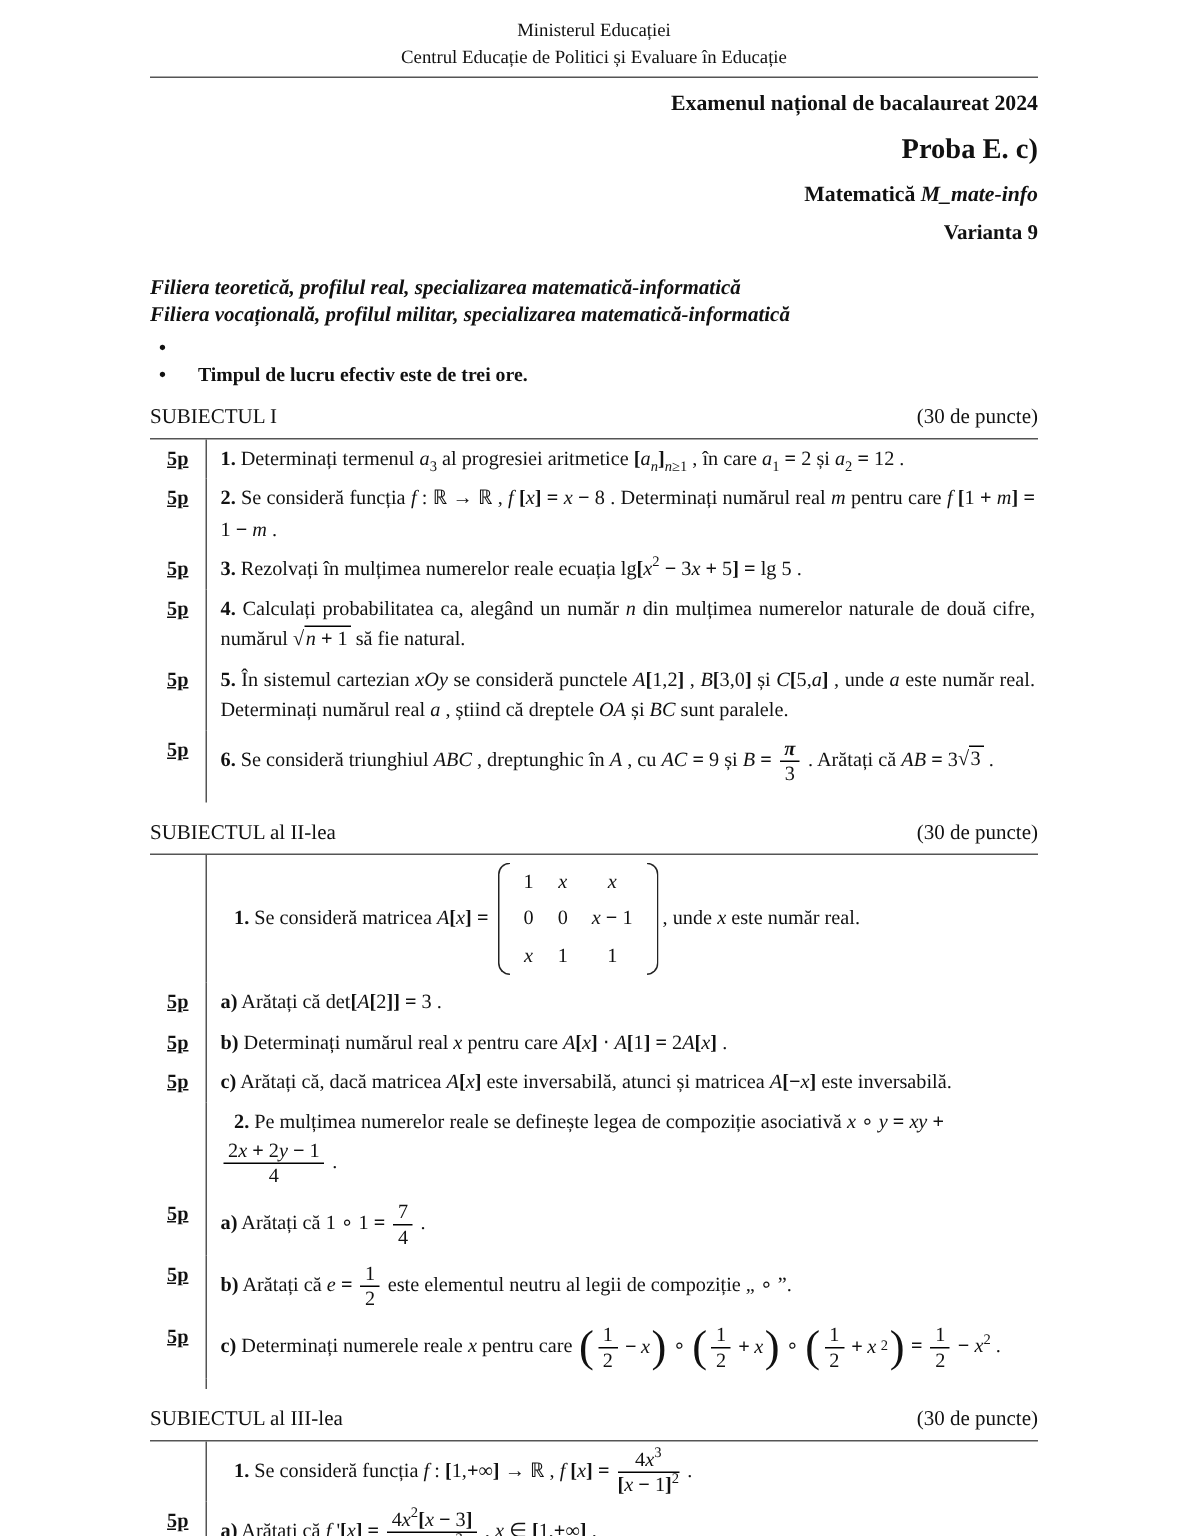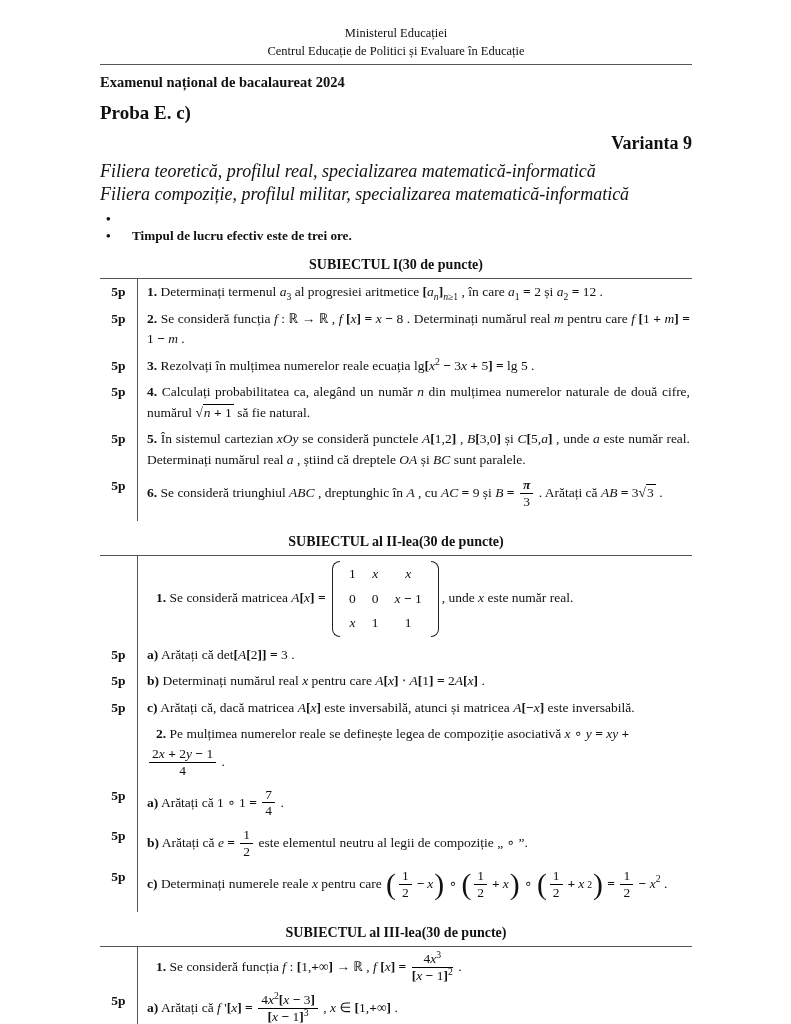--- a/index.html
+++ b/index.html
@@ -1,43 +1,43 @@
 <!DOCTYPE html>
 <html><head>
 <meta charset="utf-8">
 <style>
   html,body{margin:0;padding:0;background:#fff;}
   body{width:791px;height:1024px;overflow:hidden;color:#111;
        font-family:"Liberation Serif", serif;}
-  .page{box-sizing:border-box;width:791px;height:1024px;padding:25px 99px 0 100px;}
+  .page{box-sizing:border-box;width:791px;height:1024px;padding:12px 99px 0 100px;}
 
   
   .hdr{text-align:center;font-size:12.5px;line-height:1.4;}
   .hrule{border:none;border-top:1.5px solid #555;margin:4px 0 0 0;}
 
   
-  .titleblock{text-align:left;font-weight:bold;}
+  .titleblock{text-align:right;font-weight:bold;}
   .t1{font-size:14.5px;margin-top:9px;}
   .t2{font-size:19px;margin-top:11px;}
   .t3{font-size:14.5px;margin-top:11px;}
-  .variant{text-align:right;font-weight:bold;font-size:18px;margin-top:9px;}
-
-  .filiera{font-weight:normal;font-style:italic;font-size:18px;line-height:1.3;margin-top:6px;}
+  .variant{text-align:right;font-weight:bold;font-size:14px;margin-top:9px;}
+
+  .filiera{font-weight:bold;font-style:italic;font-size:14px;line-height:1.3;margin-top:20px;}
   .filiera div{margin:0;}
   .bullets{margin-top:3px;font-weight:bold;font-size:13.2px;}
   .bullet-row{display:flex;line-height:1.3;}
   .bullet-mark{width:26px;text-align:left;padding-left:6px;}
 
   
-  .sec-head{display:flex;justify-content:center;font-weight:bold;font-size:14px;
+  .sec-head{display:flex;justify-content:space-between;font-weight:normal;font-size:14px;
             margin:13px 0 5px 0;}
   .blk{border-top:1.5px solid #555;}
   .item{display:flex;}
   .pts{flex:0 0 37px;width:37px;font-weight:bold;font-size:13.5px;text-align:center;
-       padding-top:5px;}
+       padding-top:5px;text-decoration:underline;}
   .bodycol{flex:1;border-left:1.5px solid #555;padding:3px 2px 3px 9px;
            font-size:13.5px;line-height:1.52;}
   .just{text-align:justify;}
   .ind{text-indent:9px;}
   .padrow .bodycol{height:7px;padding:0 0 0 9px;}
 
   
   i{font-family:"Liberation Serif", serif;}
   sup,sub{font-size:72%;line-height:0;}
   .fr{display:inline-block;vertical-align:middle;text-align:center;line-height:1.18;
@@ -63,26 +63,27 @@
 
   <div class="hdr">
     <div>Ministerul Educației</div>
     <div>Centrul Educație de Politici și Evaluare în Educație</div>
   </div>
   <hr class="hrule">
 
   <div class="titleblock">
     <div class="t1">Examenul național de bacalaureat 2024</div>
     <div class="t2">Proba E. c)</div>
+    <div class="t3">Matematică <i>M_mate-info</i></div>
   </div>
   <div class="variant">Varianta 9</div>
 
   <div class="filiera">
     <div>Filiera teoretică, profilul real, specializarea matematică-informatică</div>
-    <div>Filiera compoziție, profilul militar, specializarea matematică-informatică</div>
+    <div>Filiera vocațională, profilul militar, specializarea matematică-informatică</div>
   </div>
 
   <div class="bullets">
     <div class="bullet-row">
       <span class="bullet-mark">•</span>
     </div>
     <div class="bullet-row">
       <span class="bullet-mark">•</span>
       <span>Timpul de lucru efectiv este de trei ore.</span>
     </div>

